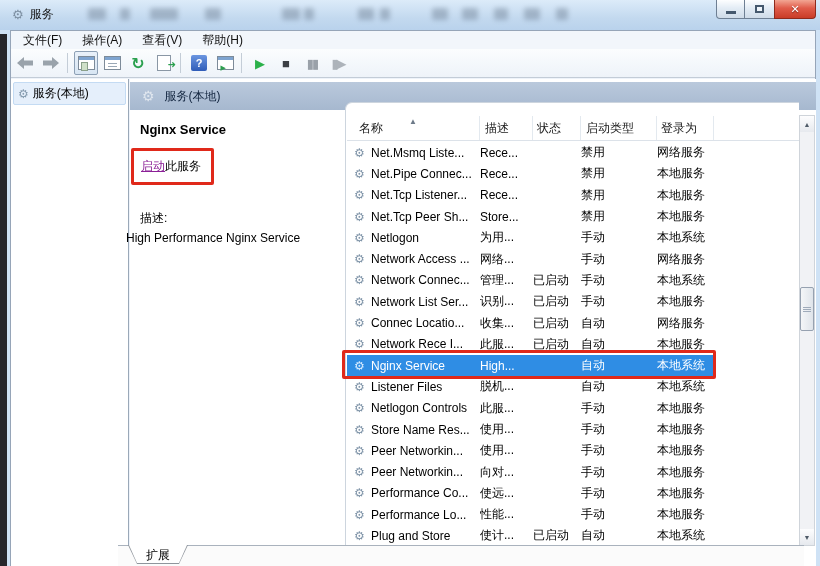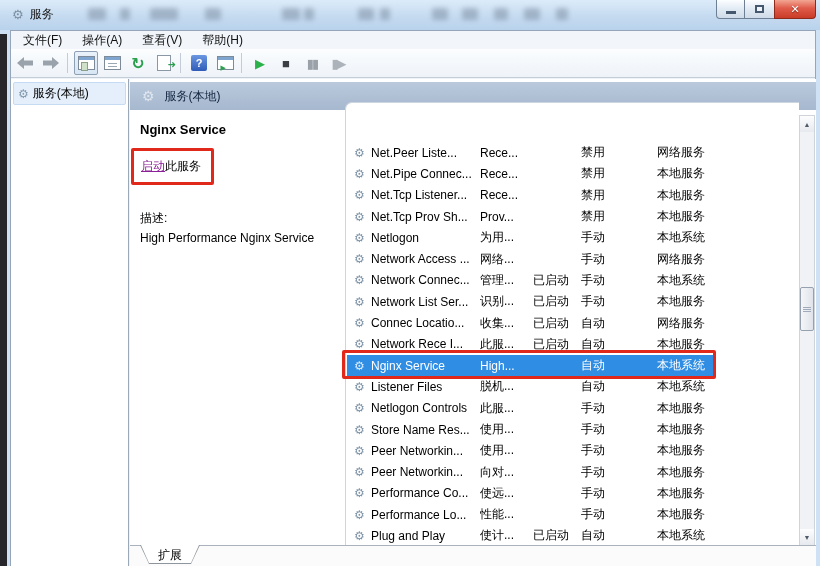--- a/index.html
+++ b/index.html
@@ -61,21 +61,21 @@
   .main-pane { position:absolute; left:130px; top:79px; width:686px; height:487px; background:#fff; }
   .banner { position:absolute; left:130px; top:82px; width:686px; height:28px;
     background:linear-gradient(#bac9dc,#a6b8cf); display:flex; align-items:center; }
   .banner-gear { color:rgba(255,255,255,.6); font-size:14px; margin-left:12px; }
   .banner-title { color:#10233d; margin-left:10px; font-size:12px; }
 
   .svc-name-big { position:absolute; left:140px; top:122px; font-weight:bold; font-size:13px; color:#000; }
   .start-link-wrap { position:absolute; left:141px; top:158px; white-space:nowrap; }
   .start-link { text-decoration:underline; cursor:pointer; }
   .desc-label { position:absolute; left:140px; top:210px; }
-  .desc-text { position:absolute; left:140px; top:231px; width:205px; }
+  .desc-text { position:absolute; left:126px; top:231px; width:205px; }
 
   
   .list-panel { position:absolute; left:345px; top:102px; width:454px; height:444px; background:#fff;
     border-top-left-radius:7px; border-left:1px solid #cdd5de; border-top:1px solid #cdd5de; border-bottom:1px solid #aab3bd; }
   .list-header { position:absolute; left:1px; top:13px; width:452px; height:25px; border-bottom:1px solid #dce2e9; display:flex; }
   .hcell { height:100%; display:flex; align-items:center; border-right:1px solid #e3e9ef; color:#1a1a1a; position:relative; }
   .hc-name { width:133px; padding-left:12px; }
   .hc-desc { width:53px; padding-left:5px; }
   .hc-status { width:48px; padding-left:4px; }
   .hc-start { width:76px; padding-left:5px; }
@@ -99,21 +99,21 @@
   .vs-thumb { position:absolute; left:0; top:171px; width:14px; height:44px; border:1px solid #96a1b0; border-radius:2px;
     background:linear-gradient(90deg,#f4f6f8,#dfe4ea); display:flex; align-items:center; justify-content:center; }
   .vs-grip { width:8px; height:1px; background:#9fabba; box-shadow:0 2px 0 #9fabba, 0 -2px 0 #9fabba; }
 
   
   .red-box { position:absolute; border:3px solid #e0291a; border-radius:2px; pointer-events:none; }
   .red-box.one { left:131px; top:148px; width:83px; height:37px; }
   .red-box.two { left:342px; top:350px; width:374px; height:29px; }
 
   
-  .tabs-bar { position:absolute; left:130px; top:545px; width:686px; height:21px; background:#fbfbfb; border-top:1px solid #a9b2bd; }
+  .tabs-bar { position:absolute; left:118px; top:545px; width:686px; height:21px; background:#fbfbfb; border-top:1px solid #a9b2bd; }
   .tab { position:absolute; top:-1px; height:19px; }
   .tab-outer { position:absolute; inset:0; background:#8f959c;
     clip-path:polygon(0 0,100% 0,calc(100% - 9px) 100%,9px 100%); }
   .tab-inner { position:absolute; left:1px; right:1px; top:0; bottom:1px; background:#fff;
     clip-path:polygon(0 0,100% 0,calc(100% - 8px) 100%,8px 100%); display:flex; align-items:flex-start; justify-content:center; }
   .tab.inactive .tab-inner { top:1px; background:#f7f7f7; }
   .tab-label { margin-top:2px; font-size:12px; color:#000; }
   .tab-ext { left:10px; width:60px; }
   .tab-std { left:68px; width:60px;margin-top:45px; }
 </style>
@@ -221,24 +221,43 @@
 </div>
 
 <div class="svc-name-big">Nginx Service</div>
 <div class="start-link-wrap">
   <span class="start-link" style="color:#8b2097">启动</span><span>此服务</span>
 </div>
 <div class="desc-label">描述:</div>
 <div class="desc-text">High Performance Nginx Service</div>
 
 <div class="list-panel">
+  <div class="list-header">
+    <div class="hcell hc-name">
+      <span>名称</span>
+      <span class="sort-arrow">▲</span>
+    </div>
+    <div class="hcell hc-desc">
+        <span>描述</span>
+      </div>
+    <div class="hcell hc-status">
+        <span>状态</span>
+      </div>
+    <div class="hcell hc-start">
+        <span>启动类型</span>
+      </div>
+    <div class="hcell hc-logon">
+        <span>登录为</span>
+      </div>
+    <div class="hcell hc-fill"></div>
+  </div>
   <div class="rows">
       <div class="svc-row">
         <span class="c-gear">⚙</span>
-        <span class="cell c-name">Net.Peer Liste...</span>
+        <span class="cell c-name">Net.Msmq Liste...</span>
         <span class="cell c-desc">Rece...</span>
         <span class="cell c-status"></span>
         <span class="cell c-start">禁用</span>
         <span class="cell c-logon">网络服务</span>
       </div>
       <div class="svc-row">
         <span class="c-gear">⚙</span>
         <span class="cell c-name">Net.Pipe Connec...</span>
         <span class="cell c-desc">Rece...</span>
         <span class="cell c-status"></span>
@@ -248,22 +267,22 @@
       <div class="svc-row">
         <span class="c-gear">⚙</span>
         <span class="cell c-name">Net.Tcp Listener...</span>
         <span class="cell c-desc">Rece...</span>
         <span class="cell c-status"></span>
         <span class="cell c-start">禁用</span>
         <span class="cell c-logon">本地服务</span>
       </div>
       <div class="svc-row">
         <span class="c-gear">⚙</span>
-        <span class="cell c-name">Net.Tcp Prov Sh...</span>
-        <span class="cell c-desc">Prov...</span>
+        <span class="cell c-name">Net.Tcp Peer Sh...</span>
+        <span class="cell c-desc">Store...</span>
         <span class="cell c-status"></span>
         <span class="cell c-start">禁用</span>
         <span class="cell c-logon">本地服务</span>
       </div>
       <div class="svc-row">
         <span class="c-gear">⚙</span>
         <span class="cell c-name">Netlogon</span>
         <span class="cell c-desc">为用...</span>
         <span class="cell c-status"></span>
         <span class="cell c-start">手动</span>
@@ -368,21 +387,21 @@
       <div class="svc-row">
         <span class="c-gear">⚙</span>
         <span class="cell c-name">Performance Lo...</span>
         <span class="cell c-desc">性能...</span>
         <span class="cell c-status"></span>
         <span class="cell c-start">手动</span>
         <span class="cell c-logon">本地服务</span>
       </div>
       <div class="svc-row">
         <span class="c-gear">⚙</span>
-        <span class="cell c-name">Plug and Play</span>
+        <span class="cell c-name">Plug and Store</span>
         <span class="cell c-desc">使计...</span>
         <span class="cell c-status">已启动</span>
         <span class="cell c-start">自动</span>
         <span class="cell c-logon">本地系统</span>
       </div>
     </div>
 </div>
 
 <div class="vscroll">
   <div class="vs-btn vs-up">

